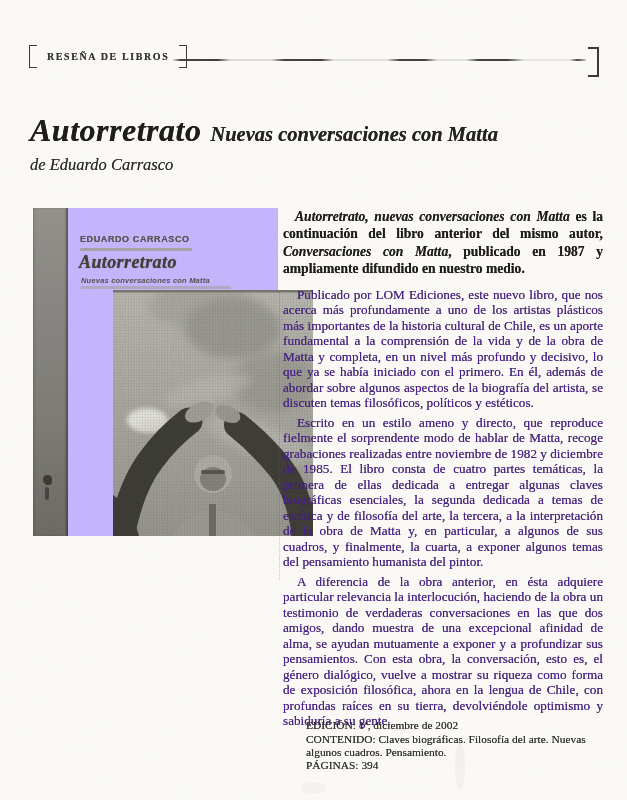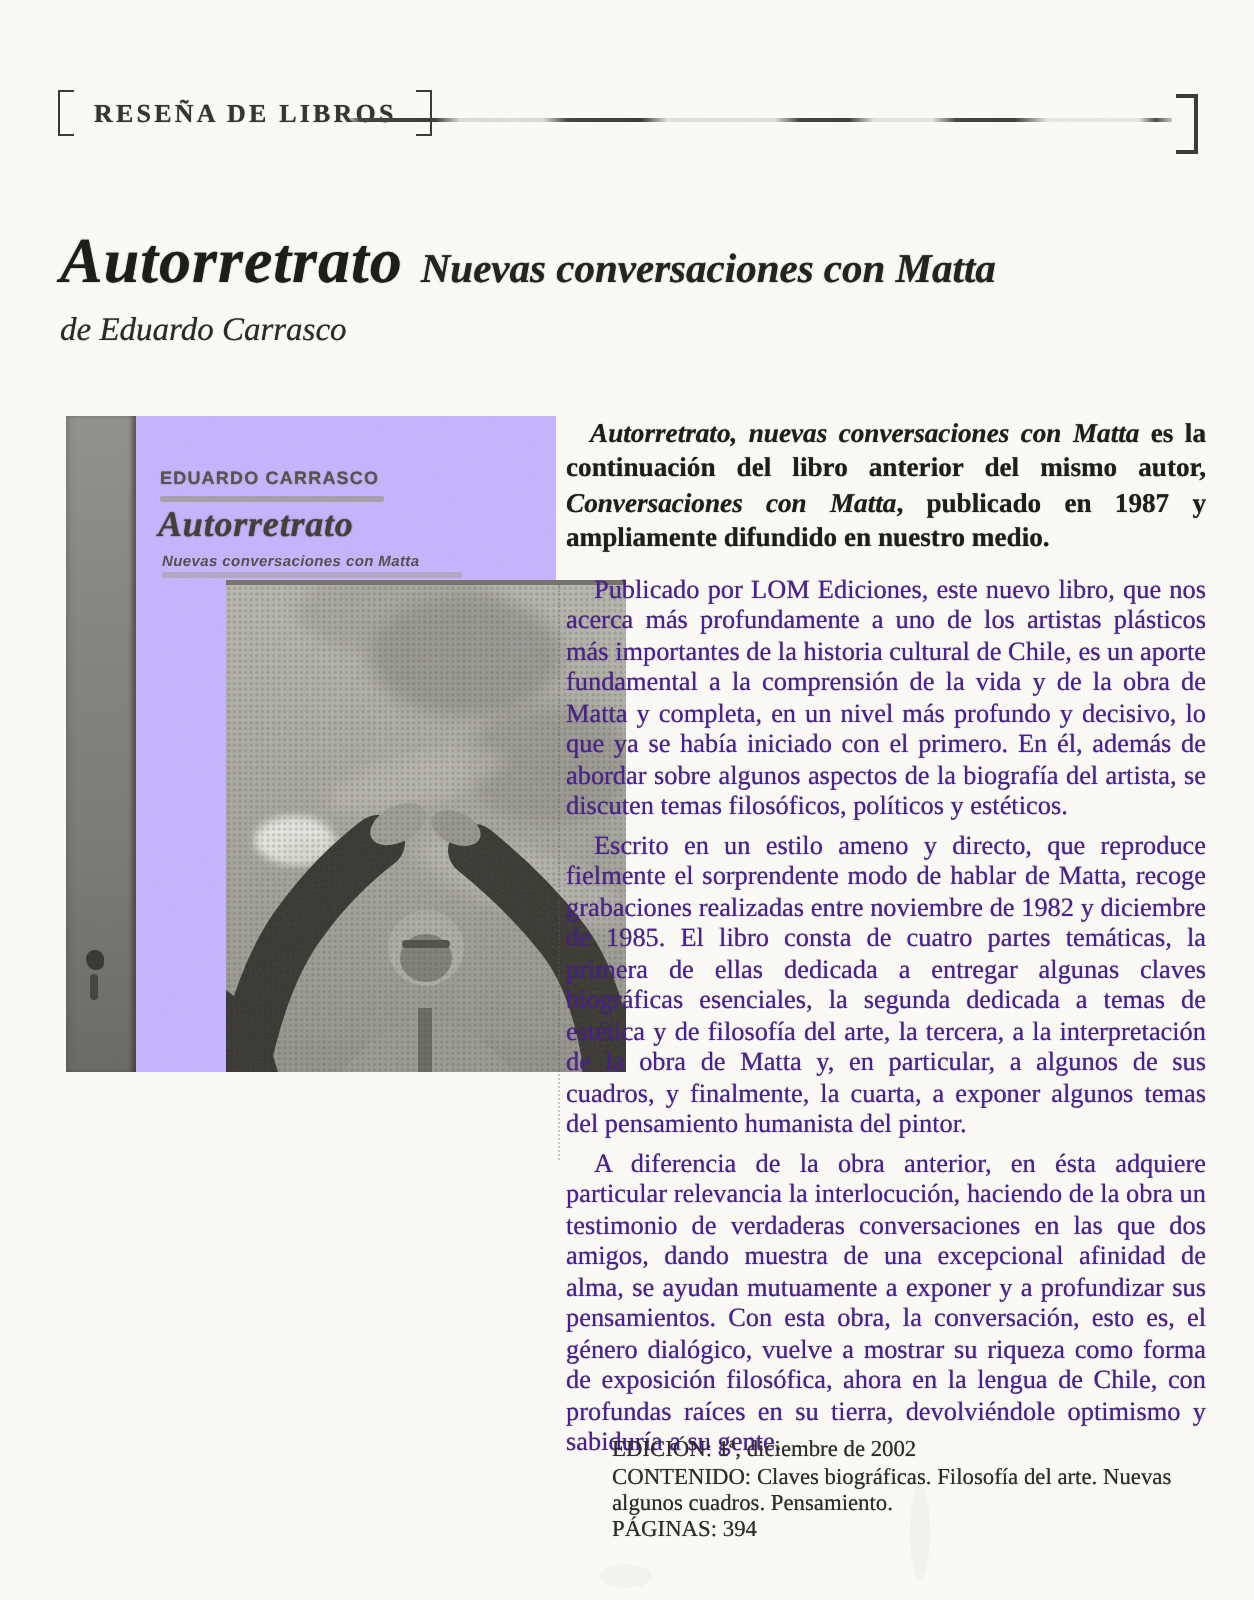--- a/index.html
+++ b/index.html
@@ -11,21 +11,21 @@
   }
   .abs{position:absolute;}
 
   
   .section-tag{left:29px;top:45px;display:flex;align-items:stretch;height:23px;}
   .brk{width:7px;border:1.7px solid #3b3a35;}
   .brk-l{border-right:none;}
   .brk-r{border-left:none;}
   .section-label{
     font-family:"Liberation Serif", serif;
-    font-size:13px;font-weight:bold;letter-spacing:1.6px;
+    font-size:10px;font-weight:bold;letter-spacing:1.6px;
     color:#35342f;padding:0 10px;align-self:center;
     text-shadow:0 0 .5px rgba(55,54,48,.8);
   }
   .top-rule{
     left:172px;top:59px;width:414px;height:1.8px;
     background:linear-gradient(90deg,
       rgba(60,59,53,0) 0%, #45443f 2%, #3e3d38 11%, rgba(60,59,53,.16) 14%,
       rgba(60,59,53,.16) 24%, #45443f 27%, #3e3d38 36%, rgba(60,59,53,.14) 39%,
       rgba(60,59,53,.14) 52%, #45443f 55%, #41403b 61%, rgba(60,59,53,.12) 64%,
       rgba(60,59,53,.12) 71%, #45443f 74%, #41403b 81%, rgba(60,59,53,.1) 85%,

